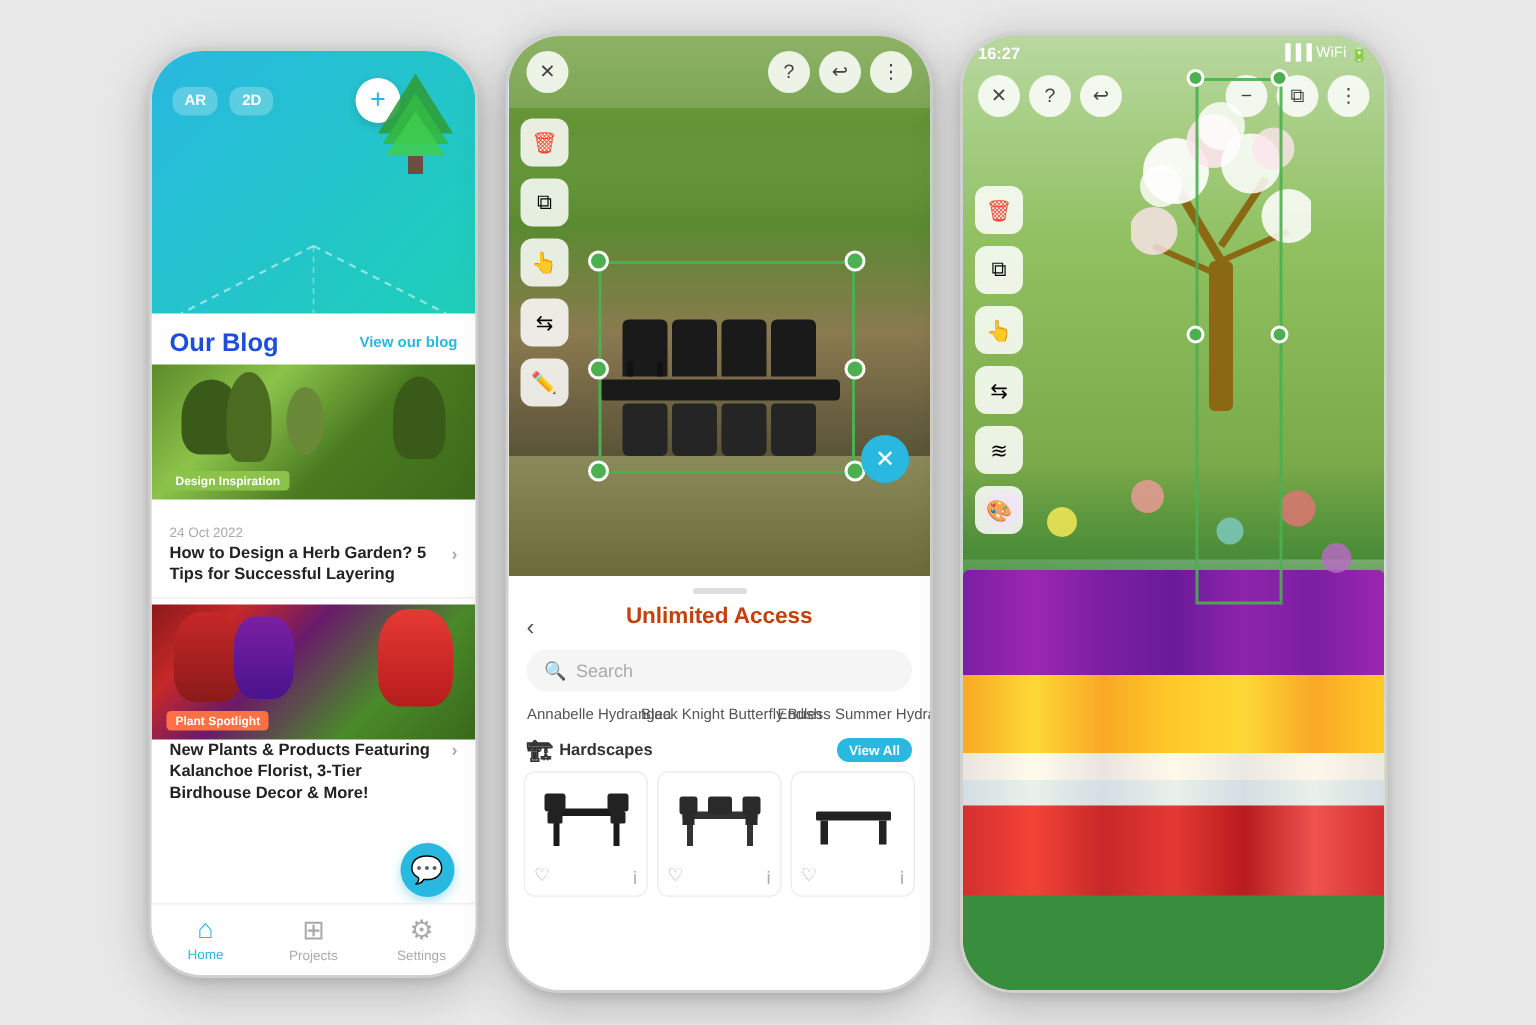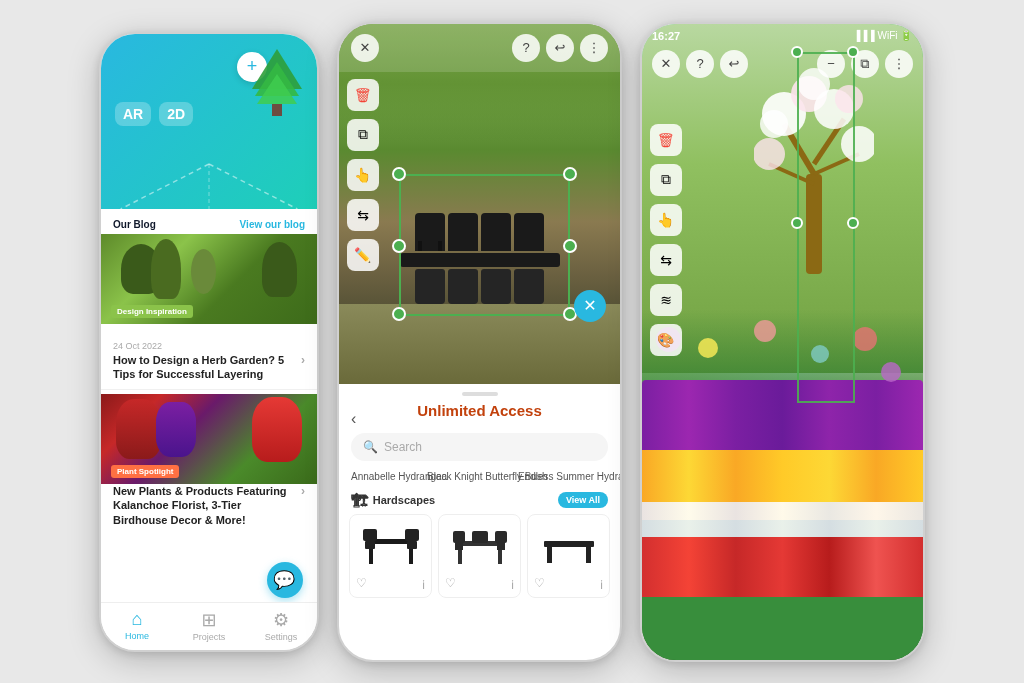--- a/index.html
+++ b/index.html
@@ -56,23 +56,22 @@
     .phone1-ar-2d {
       display: flex;
       gap: 8px;
       margin-top: 8px;
     }
     .ar-btn, .twod-btn {
       background: rgba(255,255,255,0.25);
       border-radius: 8px;
       padding: 4px 8px;
       color: #fff;
-      font-size: 14px;
+      font-size: 10px;
       font-weight: 600;
-      margin-top: 44px;
     }
     .phone1-tree {
       position: absolute;
       right: 10px;
       top: 10px;
       width: 60px;
       height: 70px;
     }
     .phone1-plus-btn {
       position: absolute;
@@ -89,21 +88,21 @@
       color: #29b8e0;
       font-weight: 300;
       box-shadow: 0 2px 6px rgba(0,0,0,0.15);
     }
     .phone1-blog {
       padding: 10px 12px 4px;
       display: flex;
       justify-content: space-between;
       align-items: center;
     }
-    .blog-title { font-size: 10px; font-weight: 700; color: #0f172a; }
+    .blog-title { font-size: 17px; font-weight: 700; color: #1d4ed8; }
     .blog-link { font-size: 10px; color: #29b8e0; font-weight: 600; }
     .blog-img-container {
       position: relative;
       margin: 0 0 0 0;
     }
     .blog-tag {
       position: absolute;
       bottom: 6px;
       left: 10px;
       background: #8bc34a;

